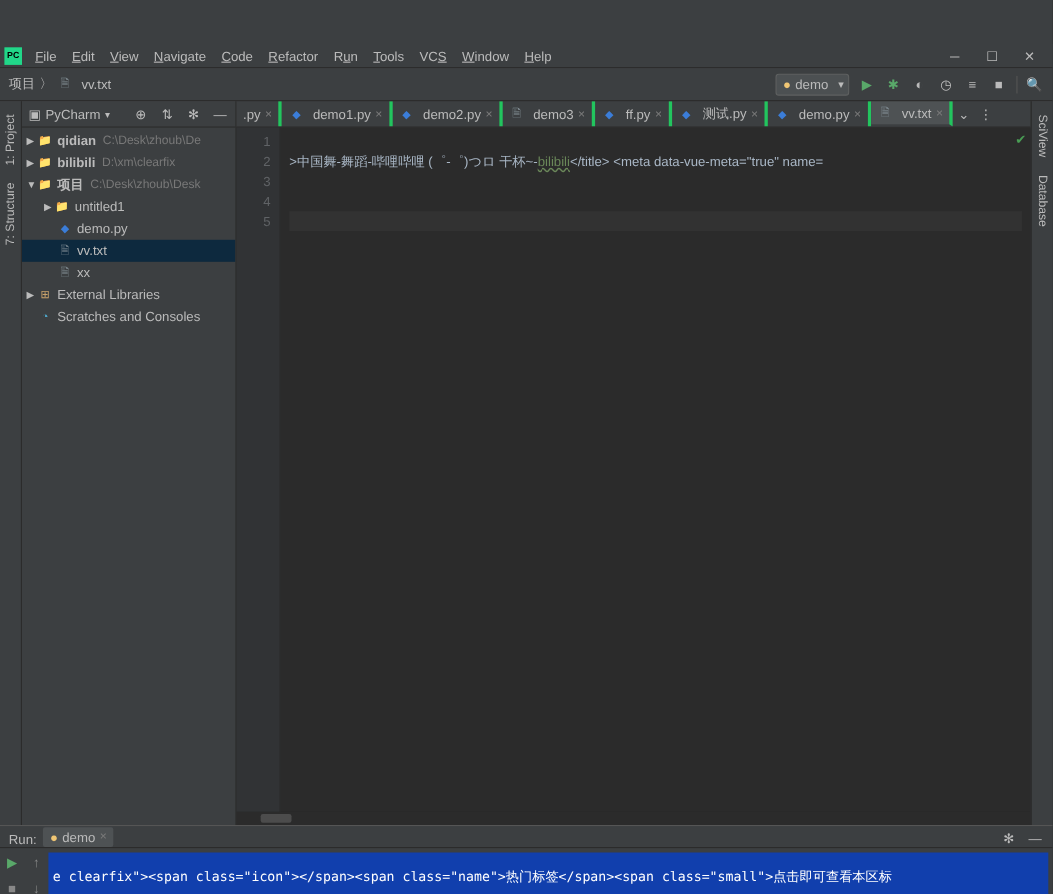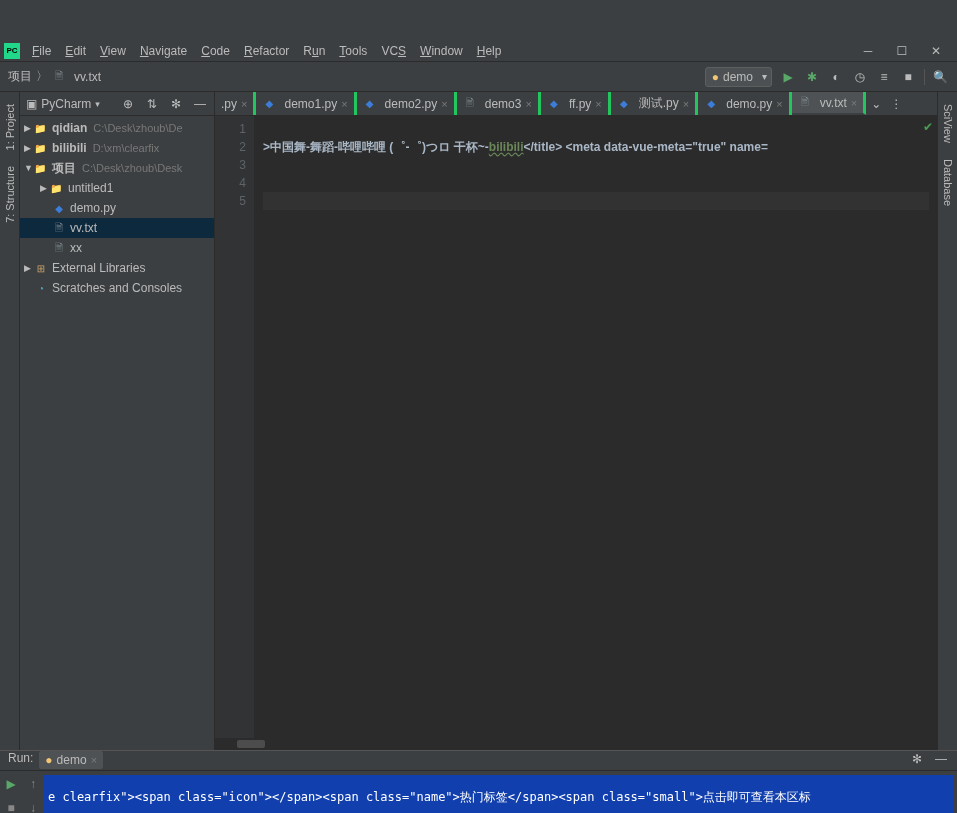--- a/index.html
+++ b/index.html
@@ -39,28 +39,28 @@
 .ico-file { color:#87939a; }
 .tree-path { color:#787878; margin-left:6px; font-size:11px; }
 .editor-area { flex:1; display:flex; flex-direction:column; background:#2b2b2b; }
 .tab-bar { height:24px; background:#3c3f41; display:flex; align-items:stretch; border-bottom:1px solid #2b2b2b; overflow:hidden; }
 .tab { display:flex; align-items:center; padding:0 6px; gap:4px; border-right:3px solid #22c55e; cursor:pointer; min-width:0; }
 .tab.active { background:#4e5254; border-bottom:2px solid #3c3f41; }
 .tab-close { color:#7a7a7a; font-size:11px; }
 .tab-drop { width:20px; display:flex; align-items:center; justify-content:center; cursor:pointer; }
 .editor-body { flex:1; display:flex; background:#2b2b2b; position:relative; }
 .gutter { width:40px; background:#313335; text-align:right; padding:4px 8px 0 0; color:#606366; font-family:"Consolas",monospace; font-size:12px; line-height:18px; border-right:1px solid #2b2b2b; }
-.code { flex:1; padding:4px 8px; font-family:"Consolas",monospace; font-size:13px; color:#a9b7c6; line-height:18px; white-space:pre; overflow:hidden;font-weight:bold; }
+.code { flex:1; padding:4px 8px; font-family:"Consolas",monospace; font-size:13px; color:#a9b7c6; line-height:18px; white-space:pre; overflow:hidden; }
 .code .grn { color:#6a8759; text-decoration:#6a8759 wavy underline; }
 .code .hl { background:#323232; }
 .check-mark { position:absolute; top:4px; right:4px; color:#499c54; font-size:12px; }
 .hscroll { height:12px; background:#2b2b2b; position:relative; }
 .hscroll-thumb { position:absolute; left:22px; width:28px; height:8px; top:2px; background:#4c4c4c; border-radius:2px; }
 .run-panel { height:100px; background:#3c3f41; border-top:1px solid #555; display:flex; flex-direction:column; }
-.run-header { height:20px; display:flex; align-items:flex-start; padding:0 8px; gap:6px; border-bottom:1px solid #2b2b2b; }
+.run-header { height:20px; display:flex; align-items:flex-end; padding:0 8px; gap:6px; border-bottom:1px solid #2b2b2b; }
 .run-header-right { margin-left:auto; display:flex; gap:8px; }
 .run-body { flex:1; display:flex; }
 .run-controls { width:22px; display:flex; flex-direction:column; align-items:center; padding-top:6px; gap:10px; }
 .run-controls2 { width:22px; display:flex; flex-direction:column; align-items:center; padding-top:6px; gap:10px; }
 .run-output { flex:1; background:#113fad; color:#ffffff; font-family:"Consolas",monospace; font-size:12px; padding:14px 4px; margin:4px 4px 4px 0; overflow:hidden; white-space:pre; }
 .status-bar { height:1px; background:#3c3f41; }
 </style>
 </head>
 <body>
 

